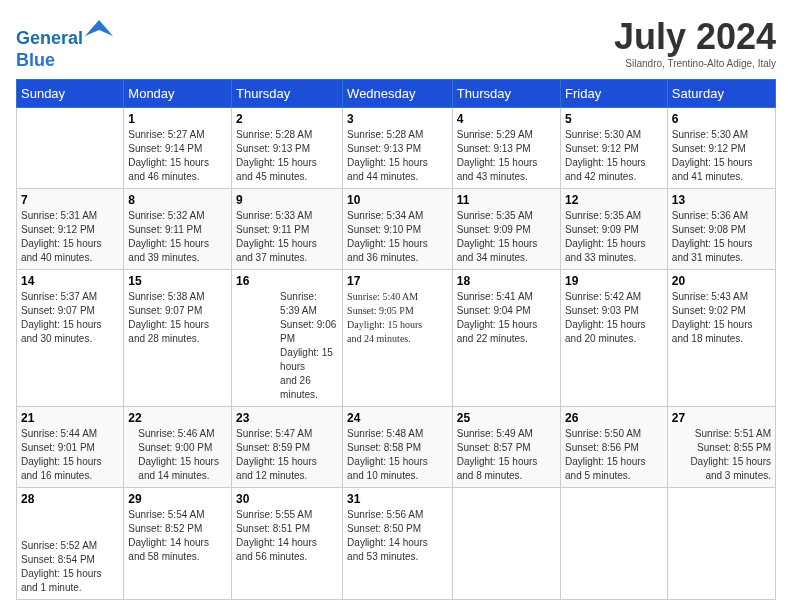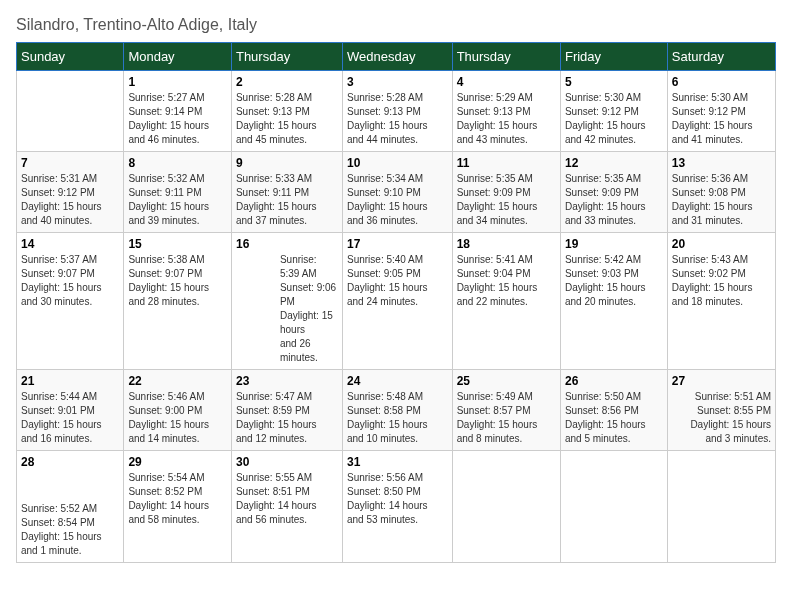--- a/index.html
+++ b/index.html
@@ -36,30 +36,30 @@
     }
     .title-area {
       text-align: right;
     }
     .month-title {
       font-size: 36px;
       font-weight: bold;
       color: #333;
     }
     .subtitle {
-      font-size: 16px;
+      font-size: 10px;
       color: #555;
     }
     table {
       width: 100%;
       border-collapse: collapse;
       font-size: 11px;
     }
     thead tr th {
-      background-color: #14532d;
+      background-color: #1d4ed8;
       color: #fff;
       padding: 6px 4px;
       text-align: left;
       font-size: 13px;
       font-weight: normal;
       border: 1px solid #2a75c7;
     }
     tbody tr td {
       border: 1px solid #ccc;
       vertical-align: top;
@@ -83,21 +83,32 @@
       line-height: 1.4;
     }
     td.empty {
       background: #fff;
     }
   </style>
 </head>
 <body>
 
 <div class="header-area">
+  <div class="logo">
+    <div>
+      <div class="logo-text">
+        <span>General</span><svg class="logo-icon" viewBox="0 0 28 28">
+          <polygon points="14,4 28,20 14,14 0,20" fill="#2a75c7"></polygon>
+        </svg><br>
+        <span style="color:#2a75c7;font-weight:bold;">Blue</span>
+      </div>
+    </div>
+  </div>
   <div class="title-area">
+    <div class="month-title">July 2024</div>
     <div class="subtitle">Silandro, Trentino-Alto Adige, Italy</div>
   </div>
 </div>
 
 <table>
   <thead>
     <tr>
     <th>Sunday</th>
         <th>Monday</th>
         <th>Thursday</th>
@@ -221,21 +232,21 @@
         </td>
         <td>
           <span class="day-number">16</span>
           <div class="day-info" style="white-space: pre-line; margin-left: 44px;">Sunrise: 5:39 AM
 Sunset: 9:06 PM
 Daylight: 15 hours
 and 26 minutes.</div>
         </td>
         <td>
           <span class="day-number">17</span>
-          <div class="day-info" style="white-space: pre-line;">Sunrise: 5:40 AM
+          <div class="day-info" style="white-space: pre-line; font-family: Liberation Serif, serif;">Sunrise: 5:40 AM
 Sunset: 9:05 PM
 Daylight: 15 hours
 and 24 minutes.</div>
         </td>
         <td>
           <span class="day-number">18</span>
           <div class="day-info" style="white-space: pre-line;">Sunrise: 5:41 AM
 Sunset: 9:04 PM
 Daylight: 15 hours
 and 22 minutes.</div>
@@ -258,21 +269,21 @@
       <tr>
         <td>
           <span class="day-number">21</span>
           <div class="day-info" style="white-space: pre-line;">Sunrise: 5:44 AM
 Sunset: 9:01 PM
 Daylight: 15 hours
 and 16 minutes.</div>
         </td>
         <td>
           <span class="day-number">22</span>
-          <div class="day-info" style="white-space: pre-line;">Sunrise: 5:46 AM
+          <div class="day-info" style="white-space: pre-line; margin-left: 10px;">Sunrise: 5:46 AM
 Sunset: 9:00 PM
 Daylight: 15 hours
 and 14 minutes.</div>
         </td>
         <td>
           <span class="day-number">23</span>
           <div class="day-info" style="white-space: pre-line;">Sunrise: 5:47 AM
 Sunset: 8:59 PM
 Daylight: 15 hours
 and 12 minutes.</div>

